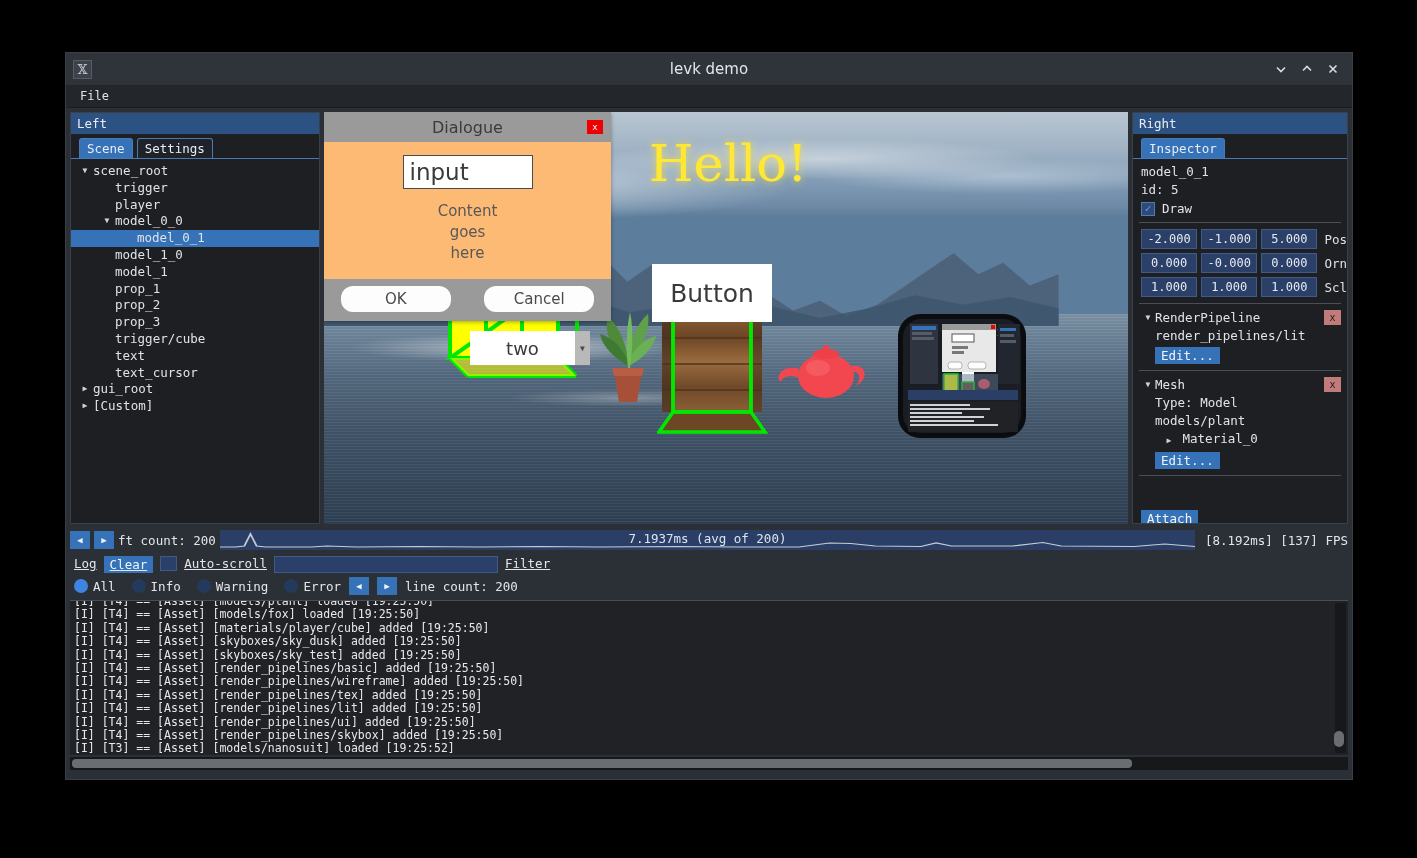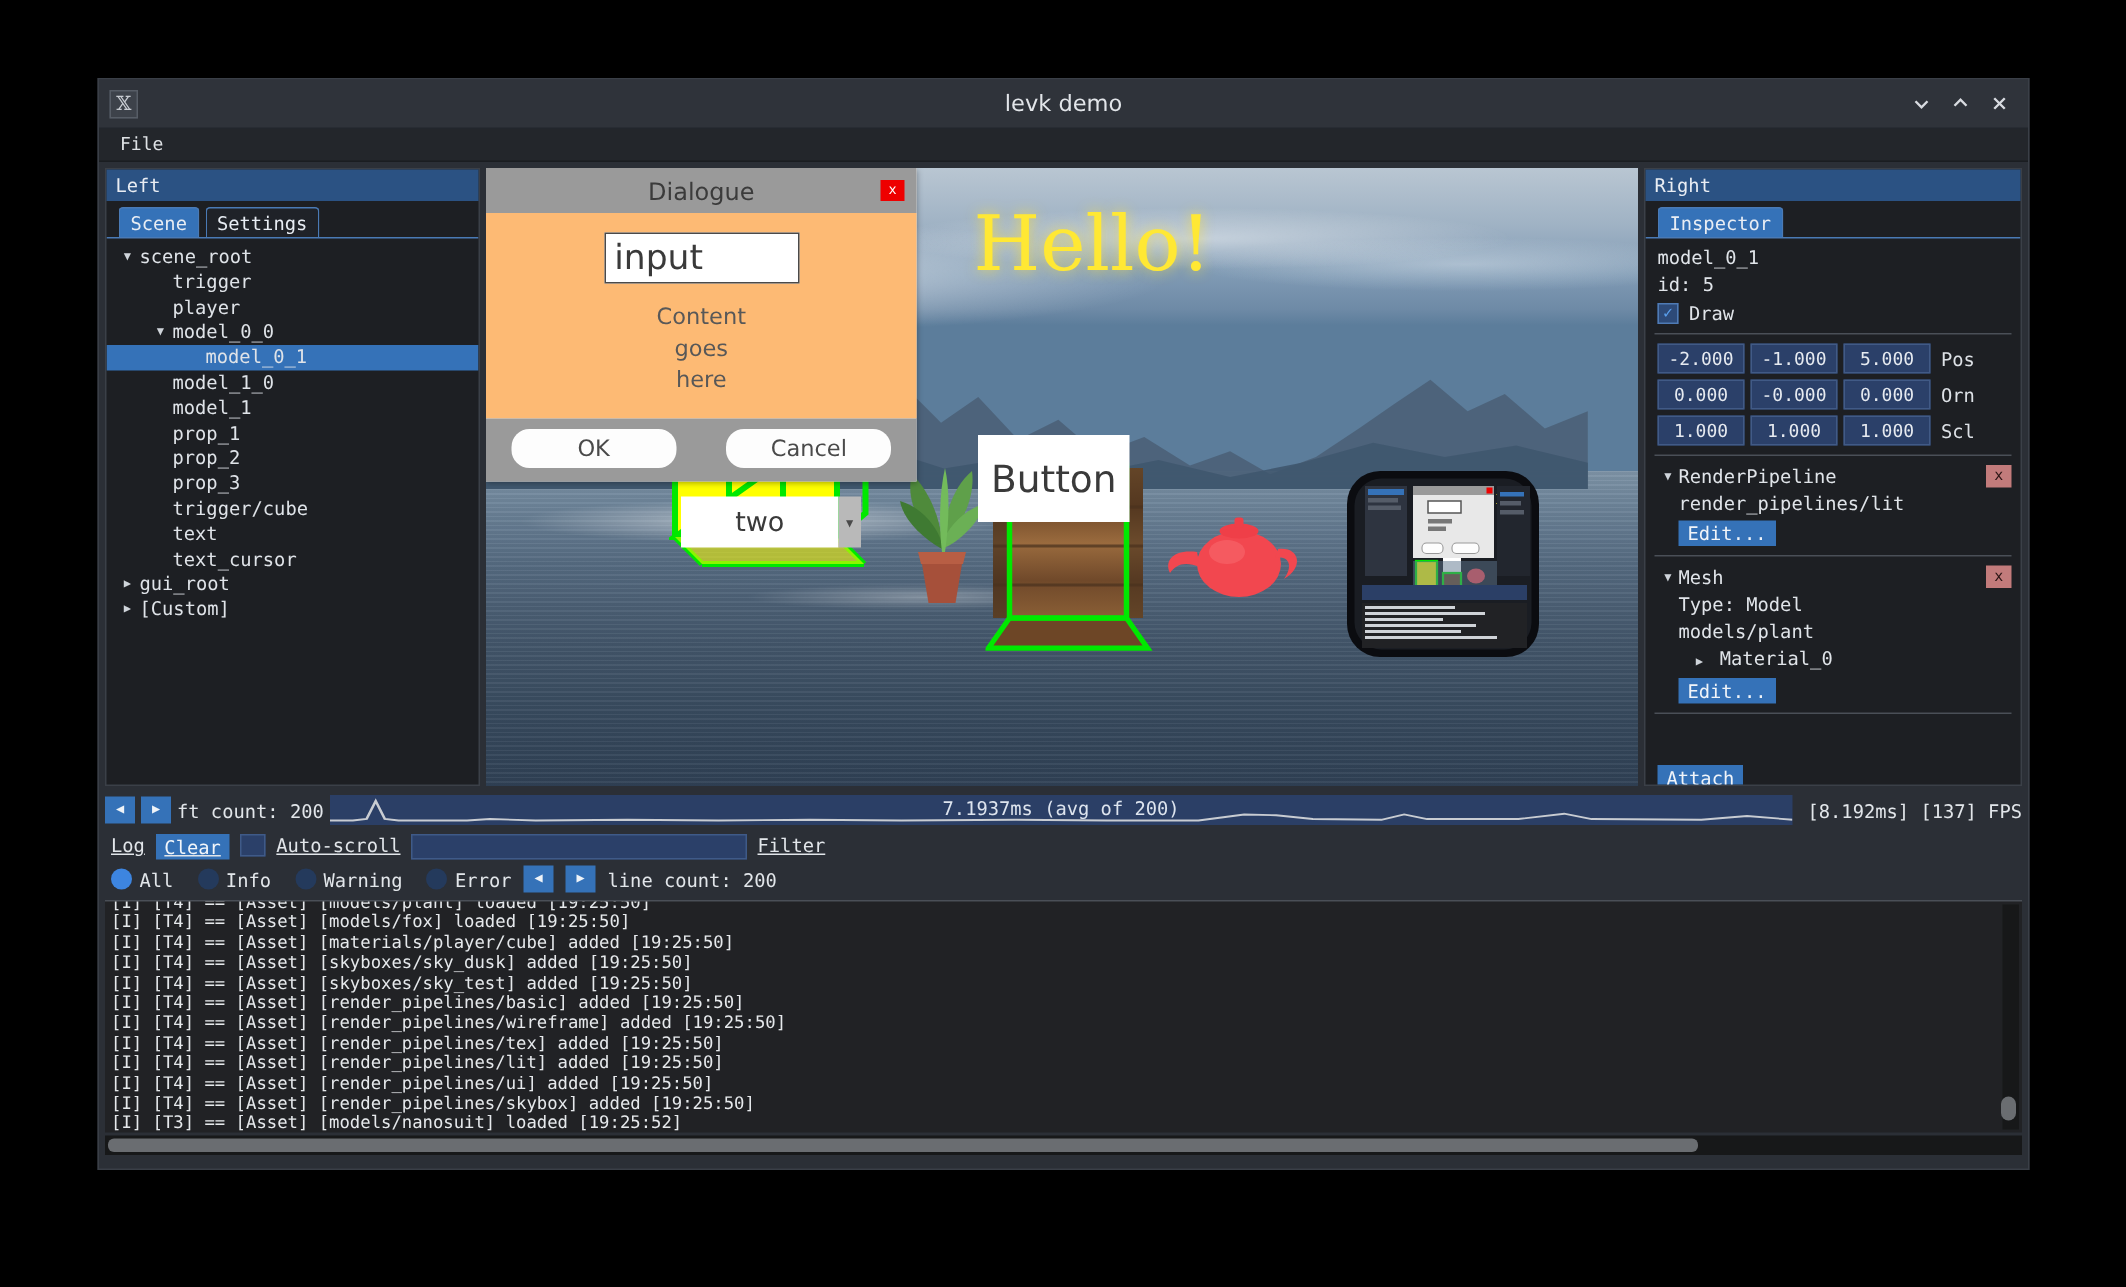--- a/index.html
+++ b/index.html
@@ -64,21 +64,21 @@
     display: flex; flex-direction: column;
   }
   .panel-header {
     background: #2b5283; color: #e9edf3; font-size: 12.5px;
     font-family: "DejaVu Sans Mono", monospace;
     padding: 3px 0 3px 6px; line-height: 15px;
   }
   .panel-body { flex: 1; overflow: hidden; position: relative; }
 
   .left-panel { width: 250px; }
-  .right-panel { width: 252px; }
+  .right-panel { width: 216px; }
   .viewport { flex: 1; position: relative; overflow: hidden; background: #5b7285; }
 
   
   .tabrow {
     display: flex; gap: 4px; padding: 4px 0 0 8px;
     border-bottom: 1px solid #4a7ab5;
   }
   .tab {
     font-family: "DejaVu Sans Mono", monospace; font-size: 12.5px;
     padding: 2px 7px 2px 7px; color: #e8edf4;
@@ -464,26 +464,26 @@
           <g fill="#cfd3d8">
             <rect x="14" y="94" width="60" height="2"></rect>
               <rect x="14" y="98" width="80" height="2"></rect>
             <rect x="14" y="102" width="52" height="2"></rect>
               <rect x="14" y="106" width="74" height="2"></rect>
             <rect x="14" y="110" width="64" height="2"></rect>
               <rect x="14" y="114" width="88" height="2"></rect>
           </g>
         </svg>
 
-        <div class="combo" style="left:130px; top:219px;">
+        <div class="combo" style="left:146px; top:219px;">
           <div class="combo-main">two</div>
           <div class="combo-arrow">▼</div>
         </div>
 
-        <div class="vp-btn" style="left:328px; top:178px; width:101px; height:58px; font-size:25px;">Button</div>
+        <div class="vp-btn" style="left:328px; top:152px; width:120px; height:58px; font-size:25px;">Button</div>
 
         <div class="dialogue">
           <div class="dlg-title">
             <div class="dlg-title-text">Dialogue</div>
             <div class="dlg-close">x</div>
           </div>
           <div class="dlg-body">
             <div class="dlg-input">input</div>
             <div class="dlg-content" id="dlg-content">
                 <div>Content</div>

